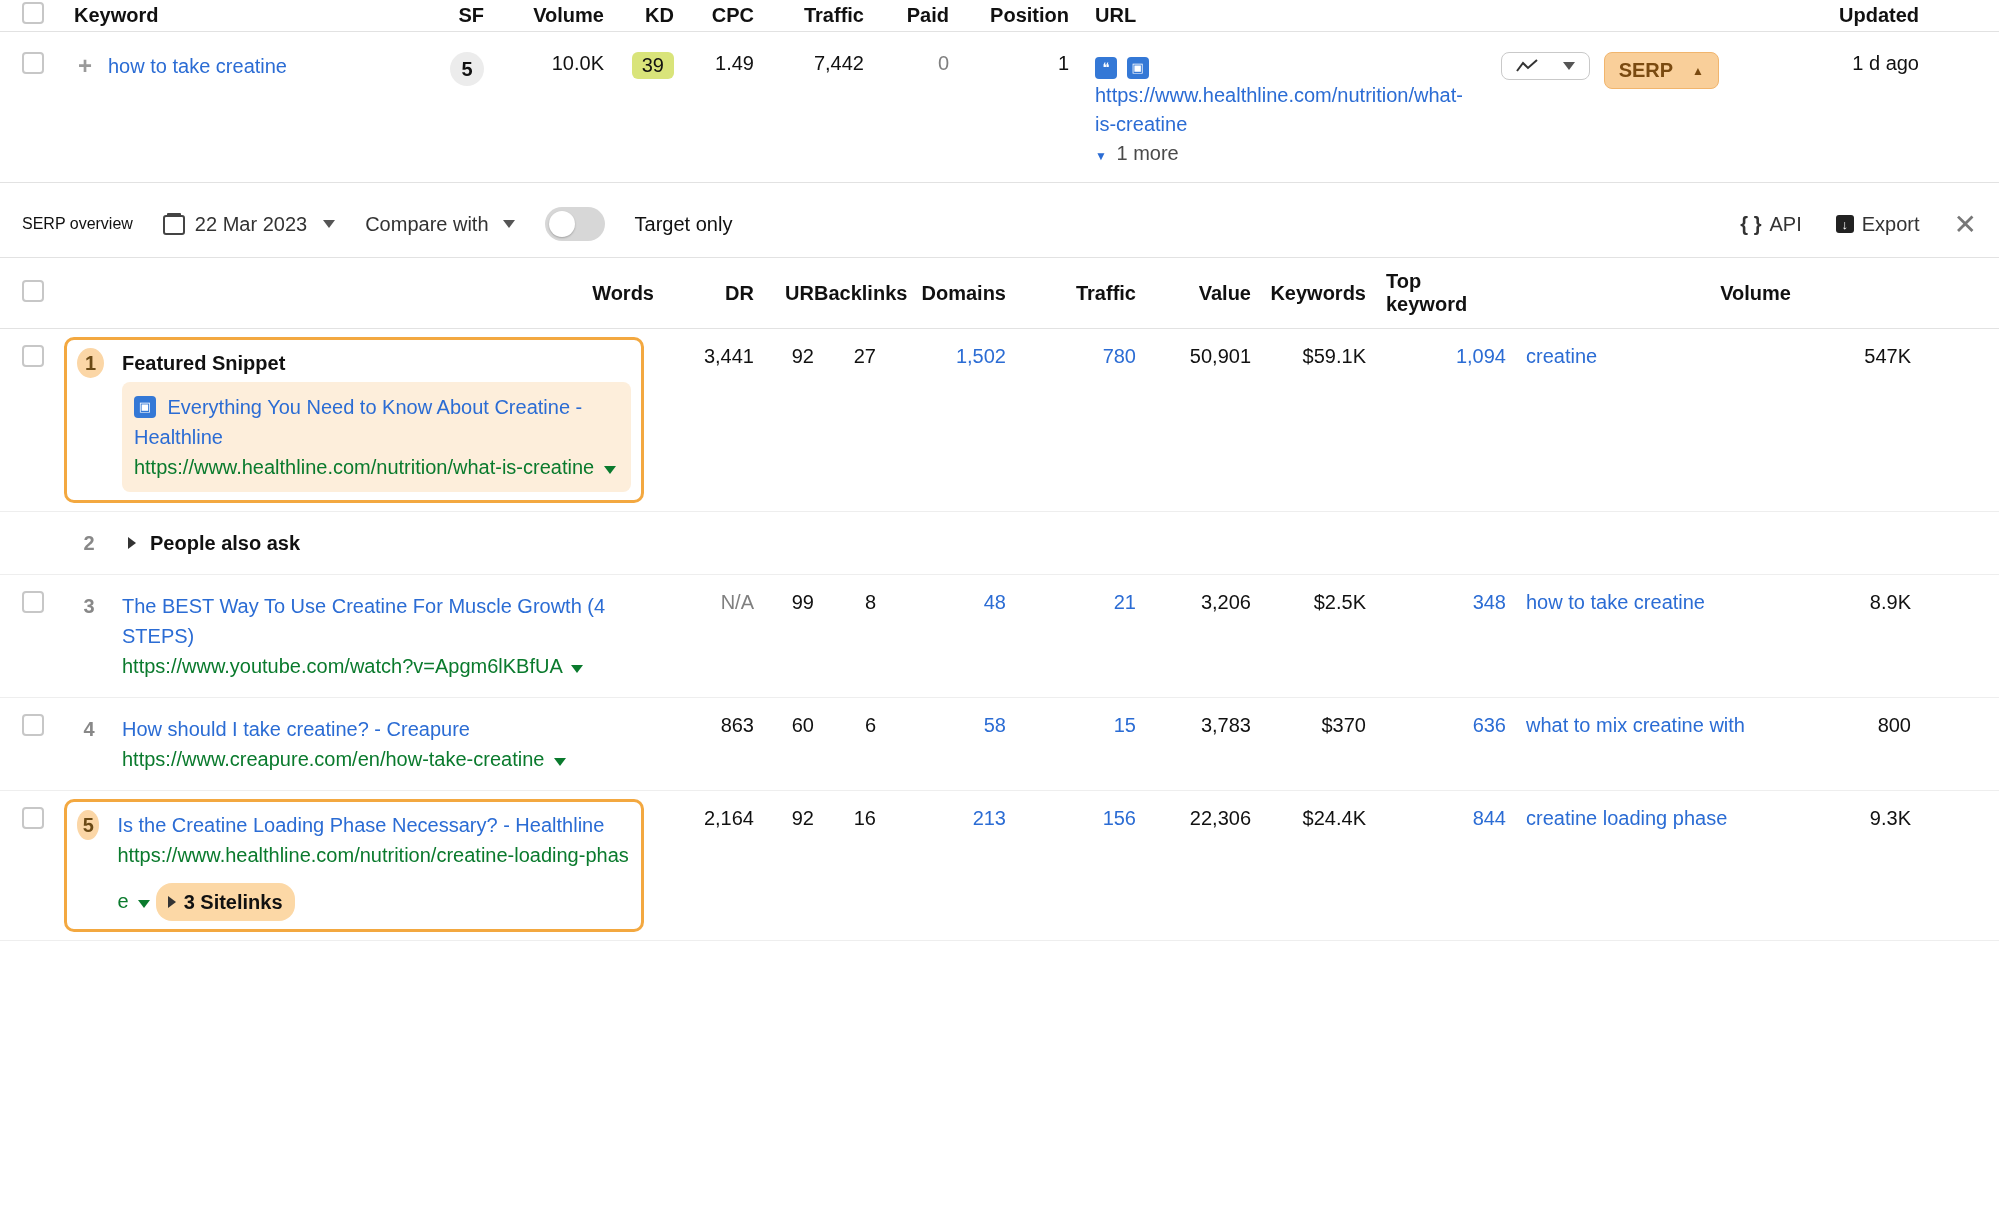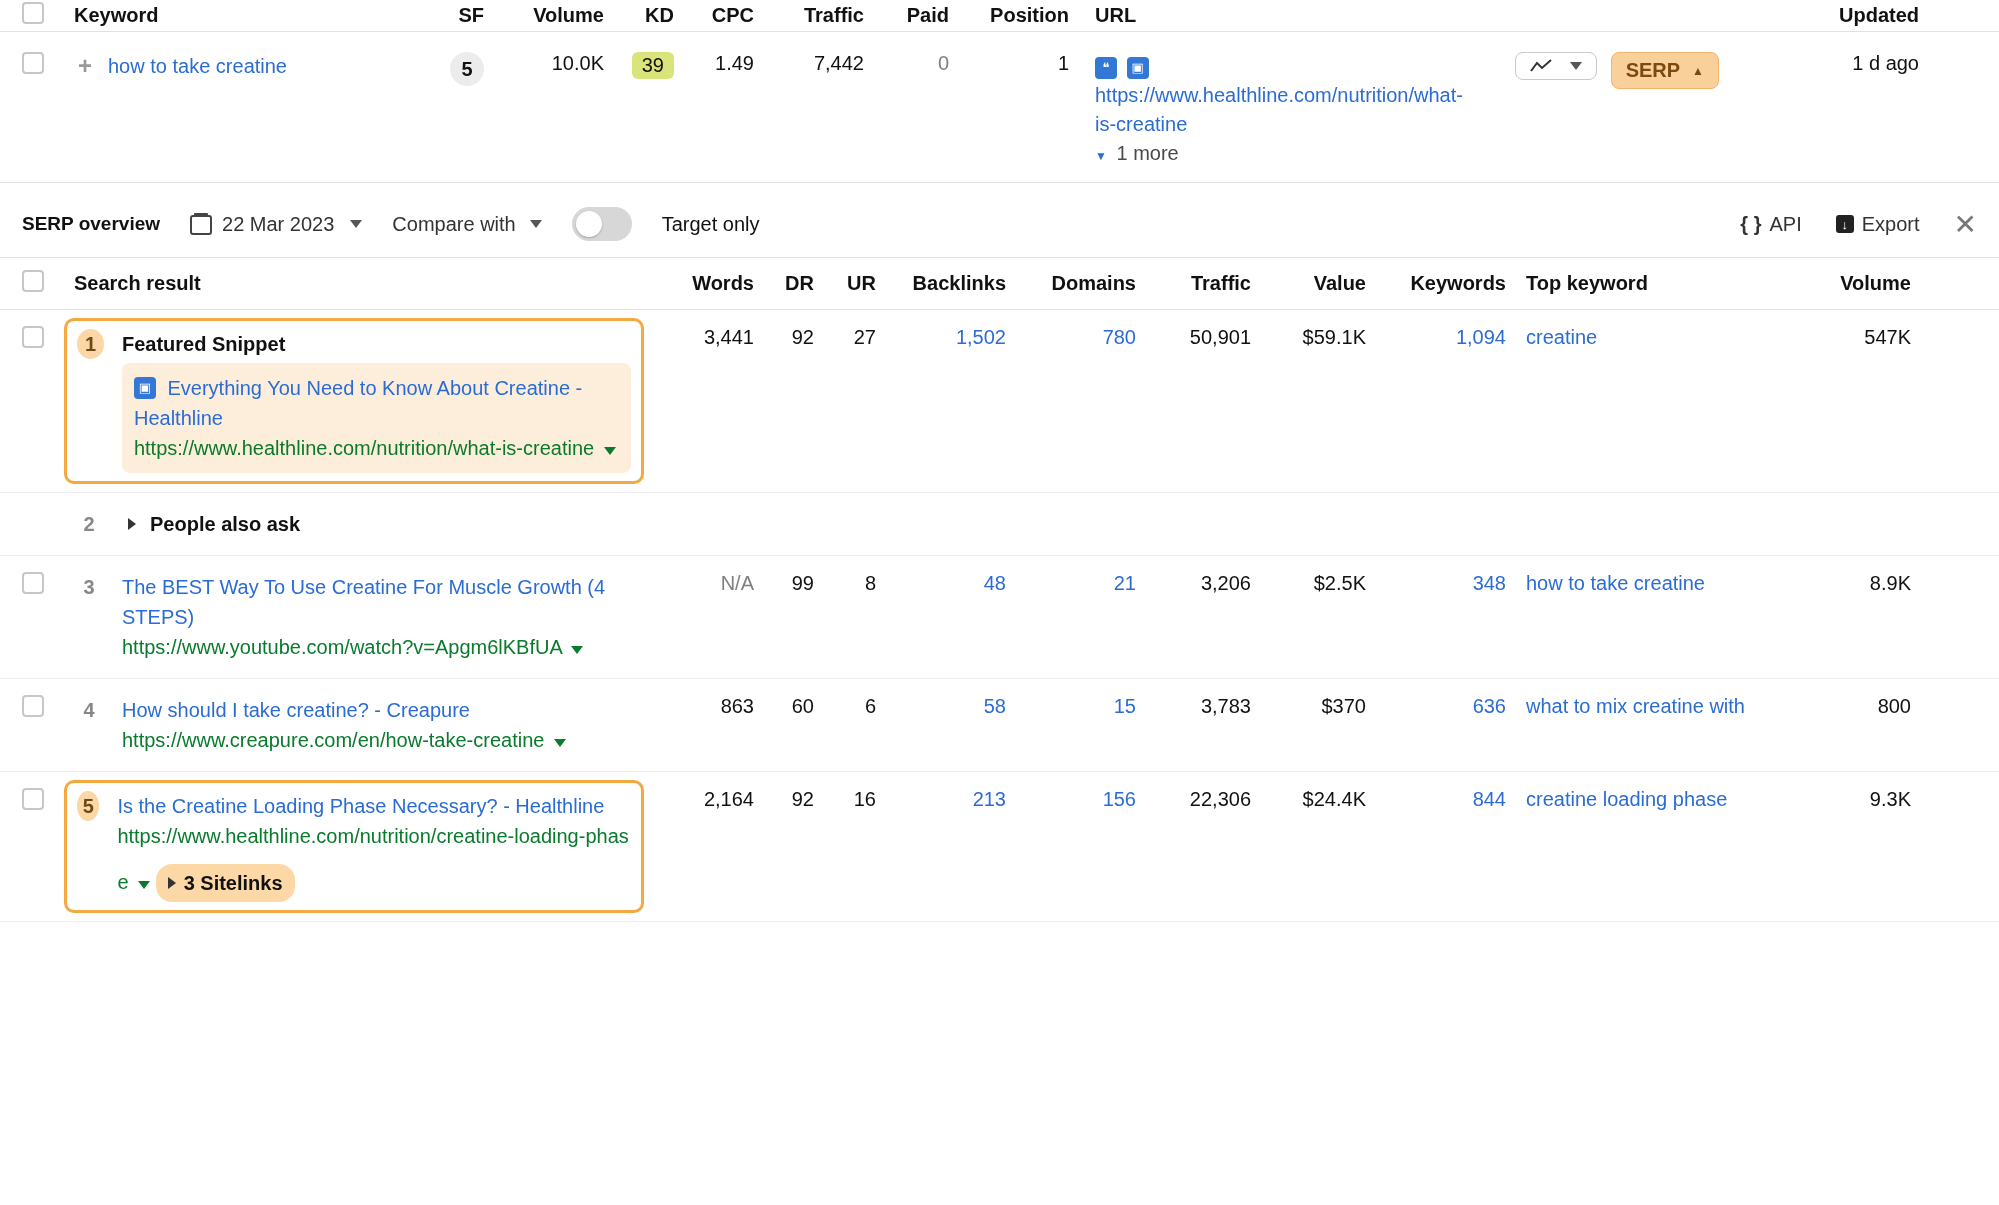--- a/index.html
+++ b/index.html
@@ -50,33 +50,33 @@
     display:inline-block;width:22px;height:22px;border-radius:4px;color:#fff;
     font-size:13px;line-height:22px;text-align:center;vertical-align:middle;margin-right:4px;
   }
   .icn-quote{ background:#3478d6;}
   .icn-img  { background:#3478d6;}
   .caret-sm { color:#2b6cd4; font-size:12px; margin-right:4px;}
 
   .actions-cell { display:flex; gap:14px; align-items:flex-start; justify-content:flex-end;}
   .btn {
     border:1.5px solid #c9c9c9; border-radius:8px; padding:6px 14px;
-    display:inline-flex; align-items:center; gap:12px; font-weight:600; cursor:pointer;
+    display:inline-flex; align-items:center; gap:19px; font-weight:600; cursor:pointer;
     background:#fff;
   }
   .btn-serp{
     background:#f9cf9a; border-color:#f1b56d; color:#7a4a10;
   }
   .caret-up-sm{ font-size:12px;}
 
   
   .serp-bar{
     display:flex;align-items:center;gap:30px;padding:24px 22px 16px;
   }
-  .serp-title{font-size:19px;font-weight:700;}
+  .serp-title{font-size:16px;font-weight:400;}
   .date-pick{display:inline-flex;align-items:center;gap:10px;color:#333;cursor:pointer;}
   .cal-icn{width:22px;height:22px;display:inline-block;position:relative;}
   .cal-icn::before{content:"";position:absolute;inset:2px 0 0 0;border:2px solid #444;border-radius:3px;}
   .cal-icn::after{content:"";position:absolute;top:0;left:4px;right:4px;height:4px;background:#444;border-radius:1px;}
   .compare{color:#333;cursor:pointer;display:inline-flex;align-items:center;gap:8px;}
   .toggle{
     width:60px;height:34px;border-radius:17px;background:#d7d7d7;position:relative;cursor:pointer;
   }
   .toggle::after{content:"";position:absolute;left:4px;top:4px;width:26px;height:26px;border-radius:50%;background:#fff;box-shadow:0 1px 2px rgba(0,0,0,.25);}
   .bar-right{margin-left:auto;display:flex;align-items:center;gap:34px;}
@@ -209,21 +209,20 @@
     <span class="icon-btn">
       <span class="dl-icn"></span>
       <span>Export</span>
     </span>
     <span class="x-close">✕</span>
   </span>
 </div>
 
 <div class="serp-head">
   <div><span class="chk"></span></div>
-  <div>Search result</div>
   <div class="right">Words</div>
   <div class="right">DR</div>
   <div class="right">UR</div>
   <div class="right">Backlinks</div>
   <div class="right">Domains</div>
   <div class="right">Traffic</div>
   <div class="right">Value</div>
   <div class="right">Keywords</div>
   <div style="padding-left:20px">Top keyword</div>
   <div class="right">Volume</div>

